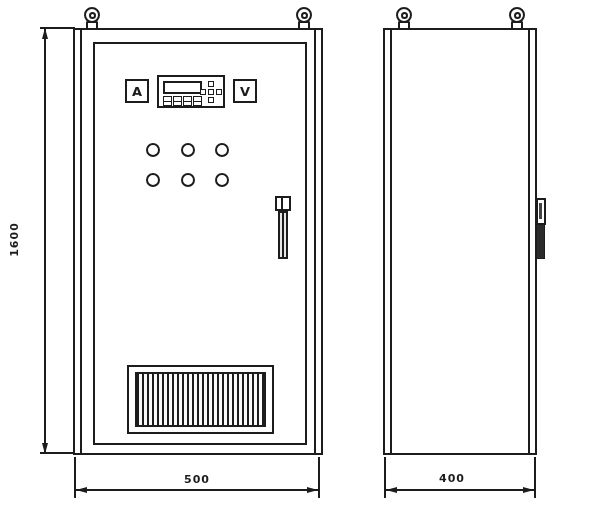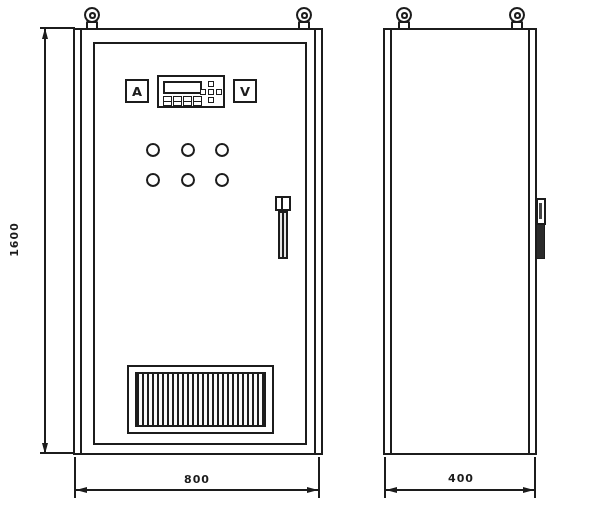--- a/index.html
+++ b/index.html
@@ -155,22 +155,22 @@
   <div class="dimline" style="left:44px;top:29px;width:1.5px;height:424px;"></div>
   <div class="arrow arr-up" style="left:42px;top:28px;"></div>
   <div class="arrow arr-down" style="left:42px;top:443px;"></div>
   <div class="dim-label rot" style="left:-6px;top:233px;width:40px;">1600</div>
 
   <div class="dimline" style="left:74px;top:457px;width:1.5px;height:41px;"></div>
   <div class="dimline" style="left:318px;top:457px;width:1.5px;height:41px;"></div>
   <div class="dimline" style="left:75px;top:489px;width:244px;height:1.5px;"></div>
   <div class="arrow arr-left" style="left:76px;top:487px;"></div>
   <div class="arrow arr-right" style="left:307px;top:487px;"></div>
-  <div class="dim-label" style="left:177px;top:473px;width:40px;">800</div>
+  <div class="dim-label" style="left:177px;top:473px;width:40px;">500</div>
 
   <div class="dimline" style="left:384px;top:457px;width:1.5px;height:41px;"></div>
   <div class="dimline" style="left:534px;top:457px;width:1.5px;height:41px;"></div>
   <div class="dimline" style="left:385px;top:489px;width:150px;height:1.5px;"></div>
   <div class="arrow arr-left" style="left:386px;top:487px;"></div>
   <div class="arrow arr-right" style="left:523px;top:487px;"></div>
-  <div class="dim-label" style="left:432px;top:472px;width:40px;margin-left:9px;">400</div>
+  <div class="dim-label" style="left:432px;top:472px;width:40px;">400</div>
 
 </div>
 
 </body></html>

